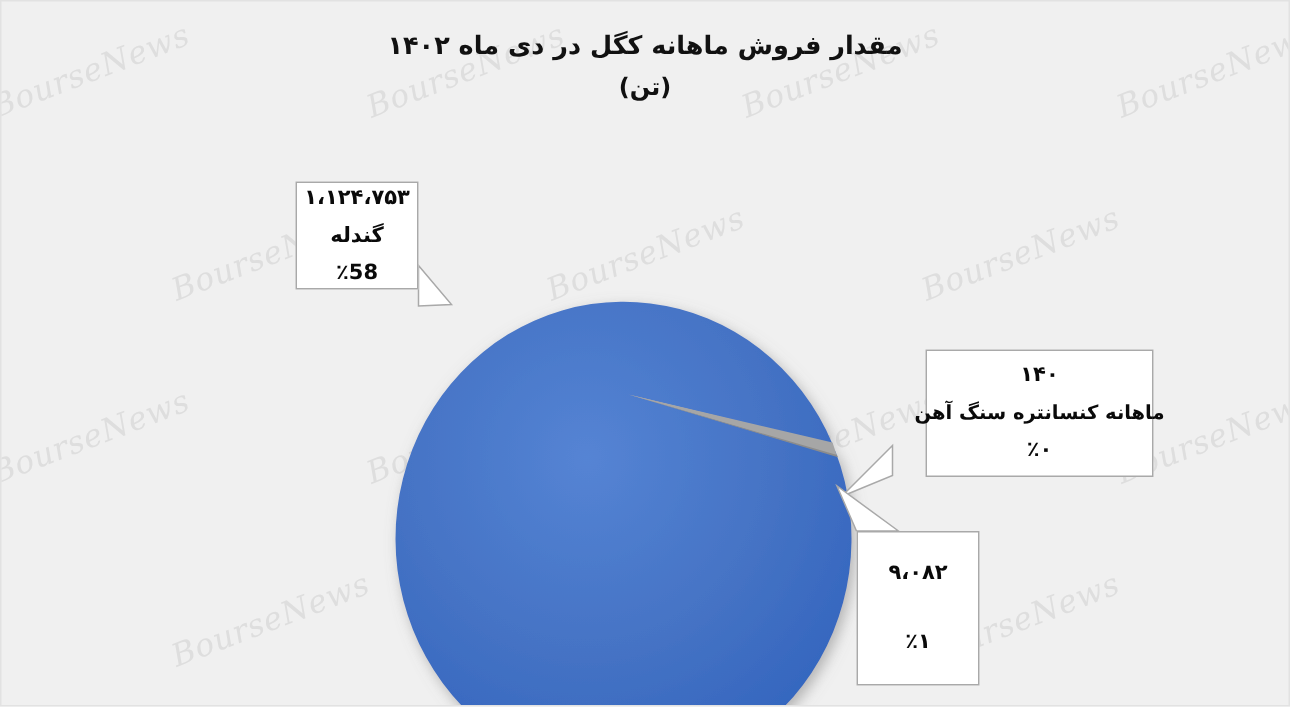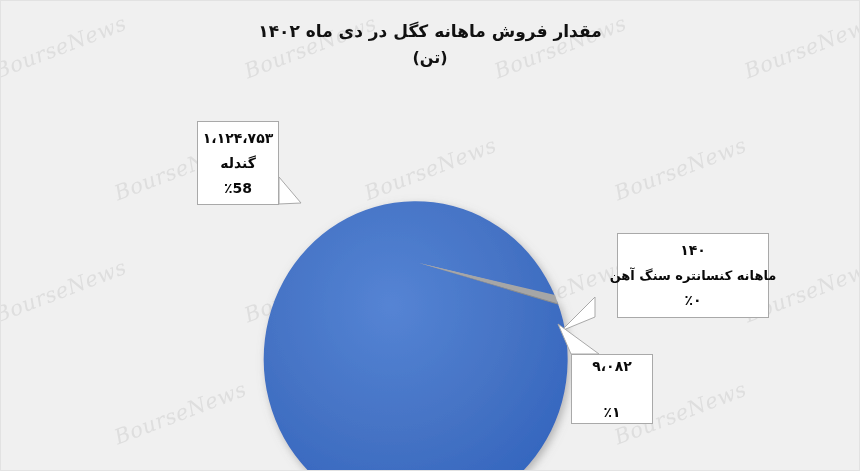--- a/index.html
+++ b/index.html
@@ -97,23 +97,23 @@
   .callout .c-name,
   .callout .c-pct {
     font-family: "DejaVu Sans", sans-serif;
     font-weight: bold;
     font-size: 14px;
     color: #0a0a0a;
     line-height: 25px;
     white-space: nowrap;
   }
 
-  #callout-1 { left: 196px; top: 120px; width: 82px;  height: 84px; }
+  #callout-1 { left: 196px; top: 120px; width: 82px;  height: 72px; }
   #callout-2 { left: 616px; top: 232px; width: 152px; height: 85px; }
-  #callout-3 { left: 570px; top: 353px; width: 82px;  height: 70px; gap: 21px; }
+  #callout-3 { left: 570px; top: 353px; width: 82px;  height: 103px; gap: 21px; }
 
   #callout-2 .c-name { font-size: 13px; }
 
   .connectors {
     position: absolute;
     inset: 0;
     z-index: 25;
     pointer-events: none;
   }
 </style>

